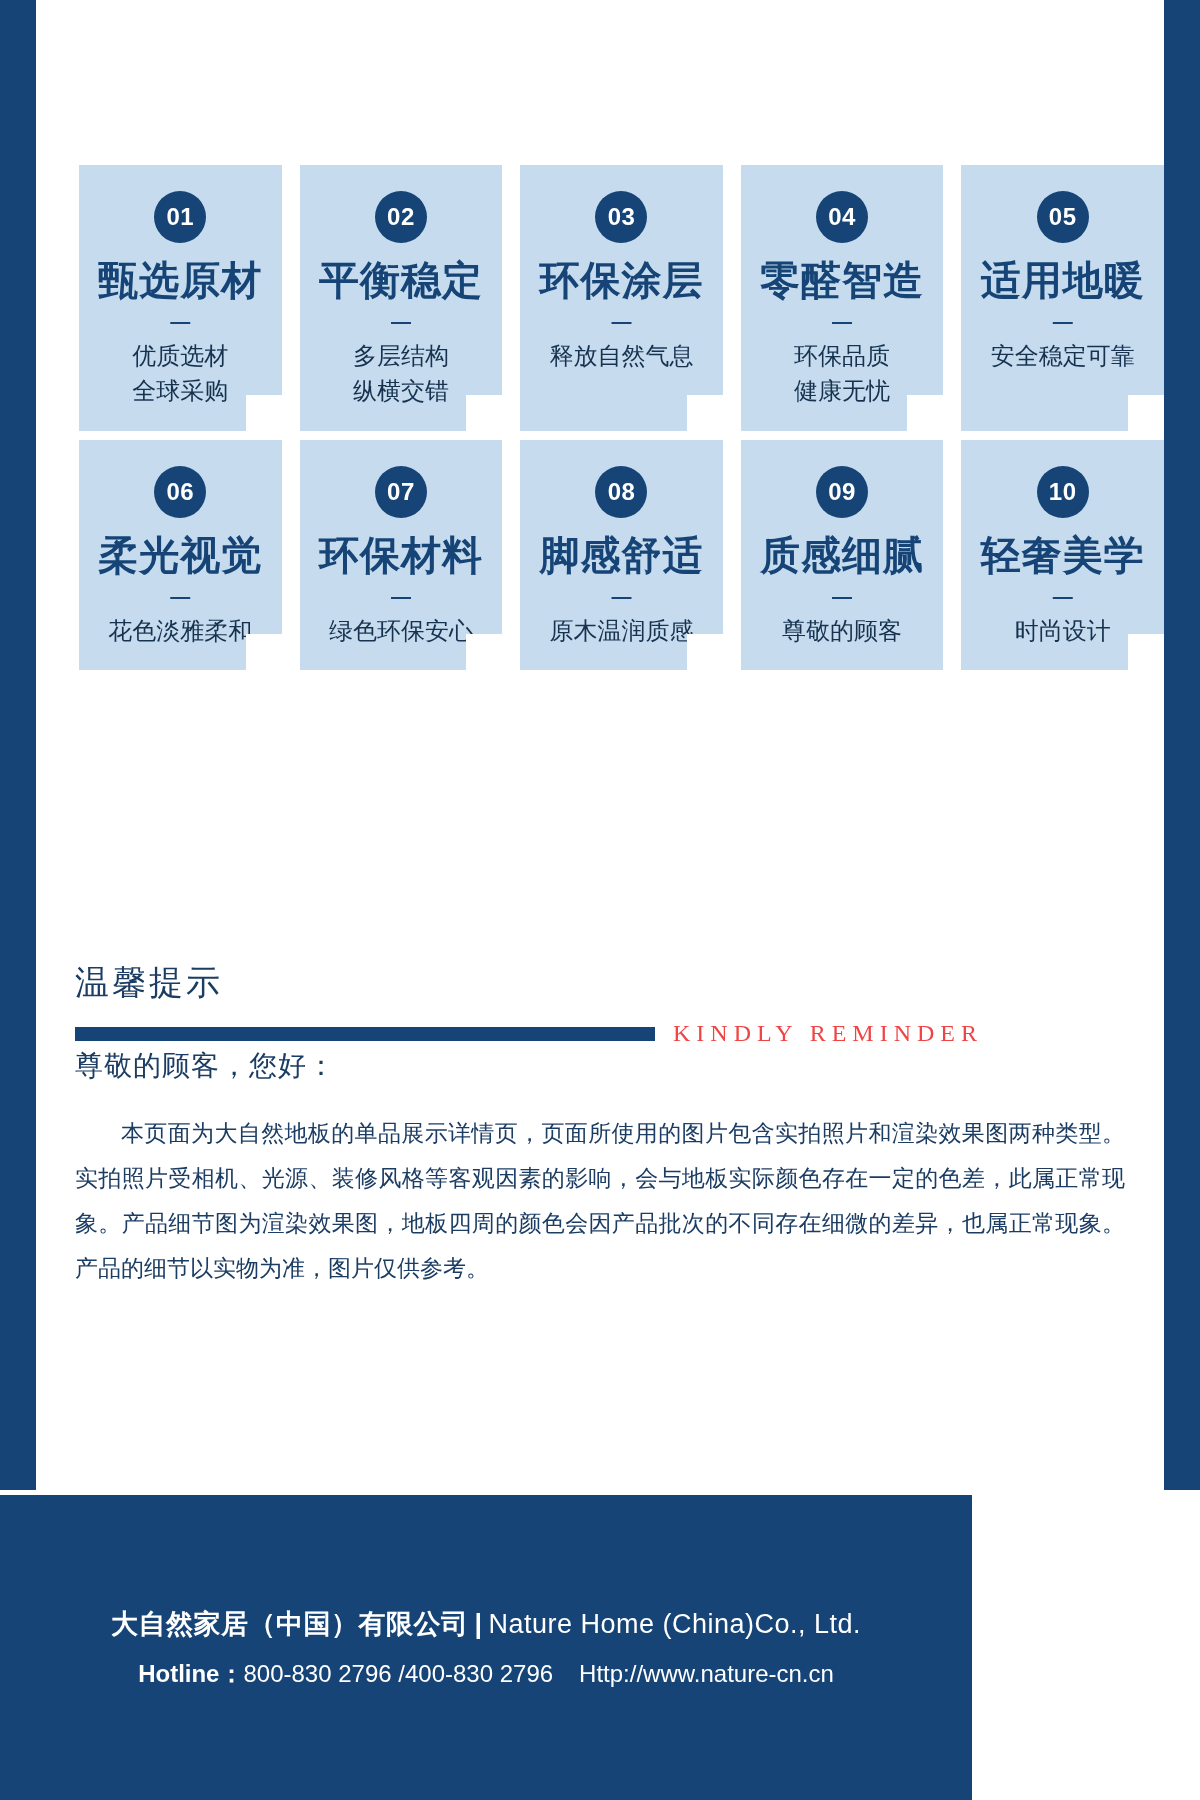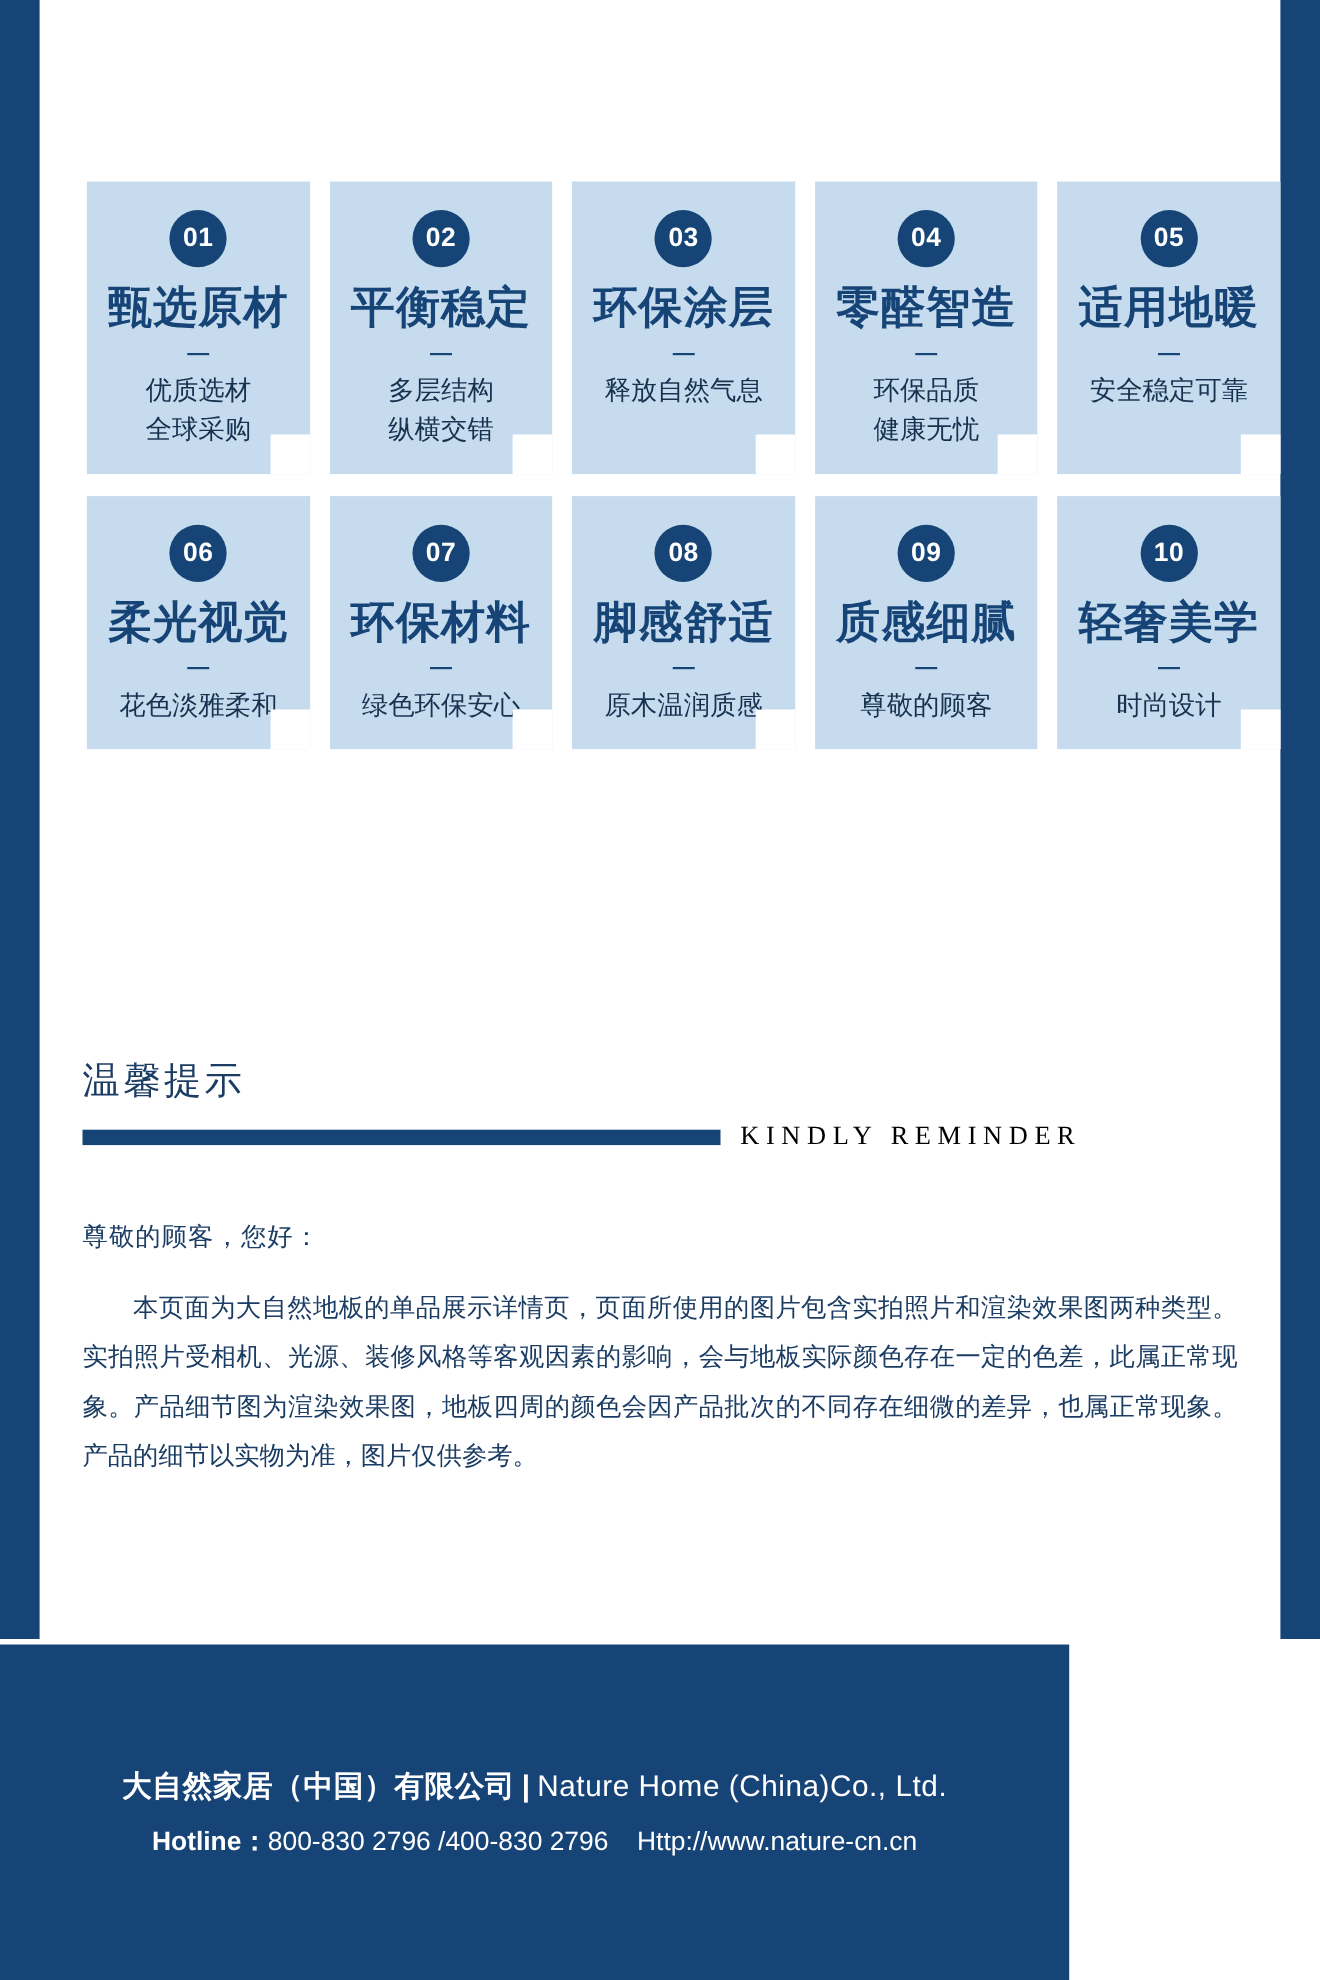--- a/index.html
+++ b/index.html
@@ -29,21 +29,21 @@
   
   .features {
     position: absolute;
     left: 36px;
     top: 165px;
     width: 1128px;
   }
   .feature-row {
     display: flex;
     gap: 18px;
-    margin-bottom: 20px;
+    margin-bottom: 9px;
     padding-left: 43px;
   }
   .card {
     flex: 1 1 0;
     background: #c6dcee;
     padding: 26px 10px 22px;
     text-align: center;
     box-sizing: border-box;
     position: relative;
     min-height: 222px;
@@ -113,28 +113,27 @@
     align-items: center;
     gap: 18px;
   }
   .reminder-bar {
     width: 580px;
     height: 14px;
     background: #164476;
   }
   .reminder-en {
     font-size: 24px;
-    color: #000000;
+    color: #ef4444;
     letter-spacing: 6px;
     font-family: "Liberation Serif", serif;
     white-space: nowrap;
   }
   .reminder-greeting {
-    margin-top: 62px;
-    font-size: 23px;
+    font-size: 28px;
     color: #1b3c63;
     letter-spacing: 1px;
   }
   .reminder-body {
     margin-top: 26px;
     font-size: 23px;
     color: #1b3c63;
     line-height: 1.95;
     text-indent: 2em;
     text-align: justify;

